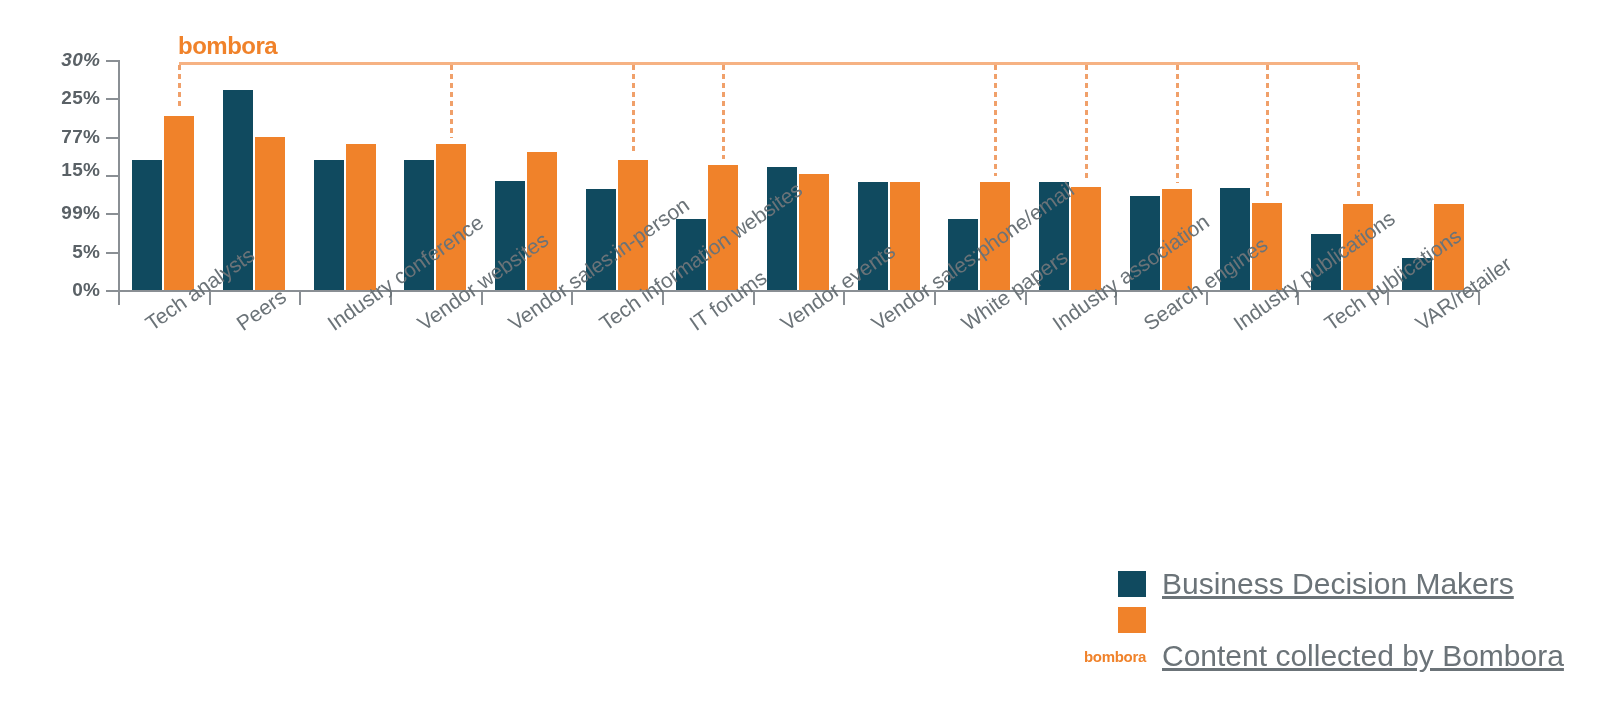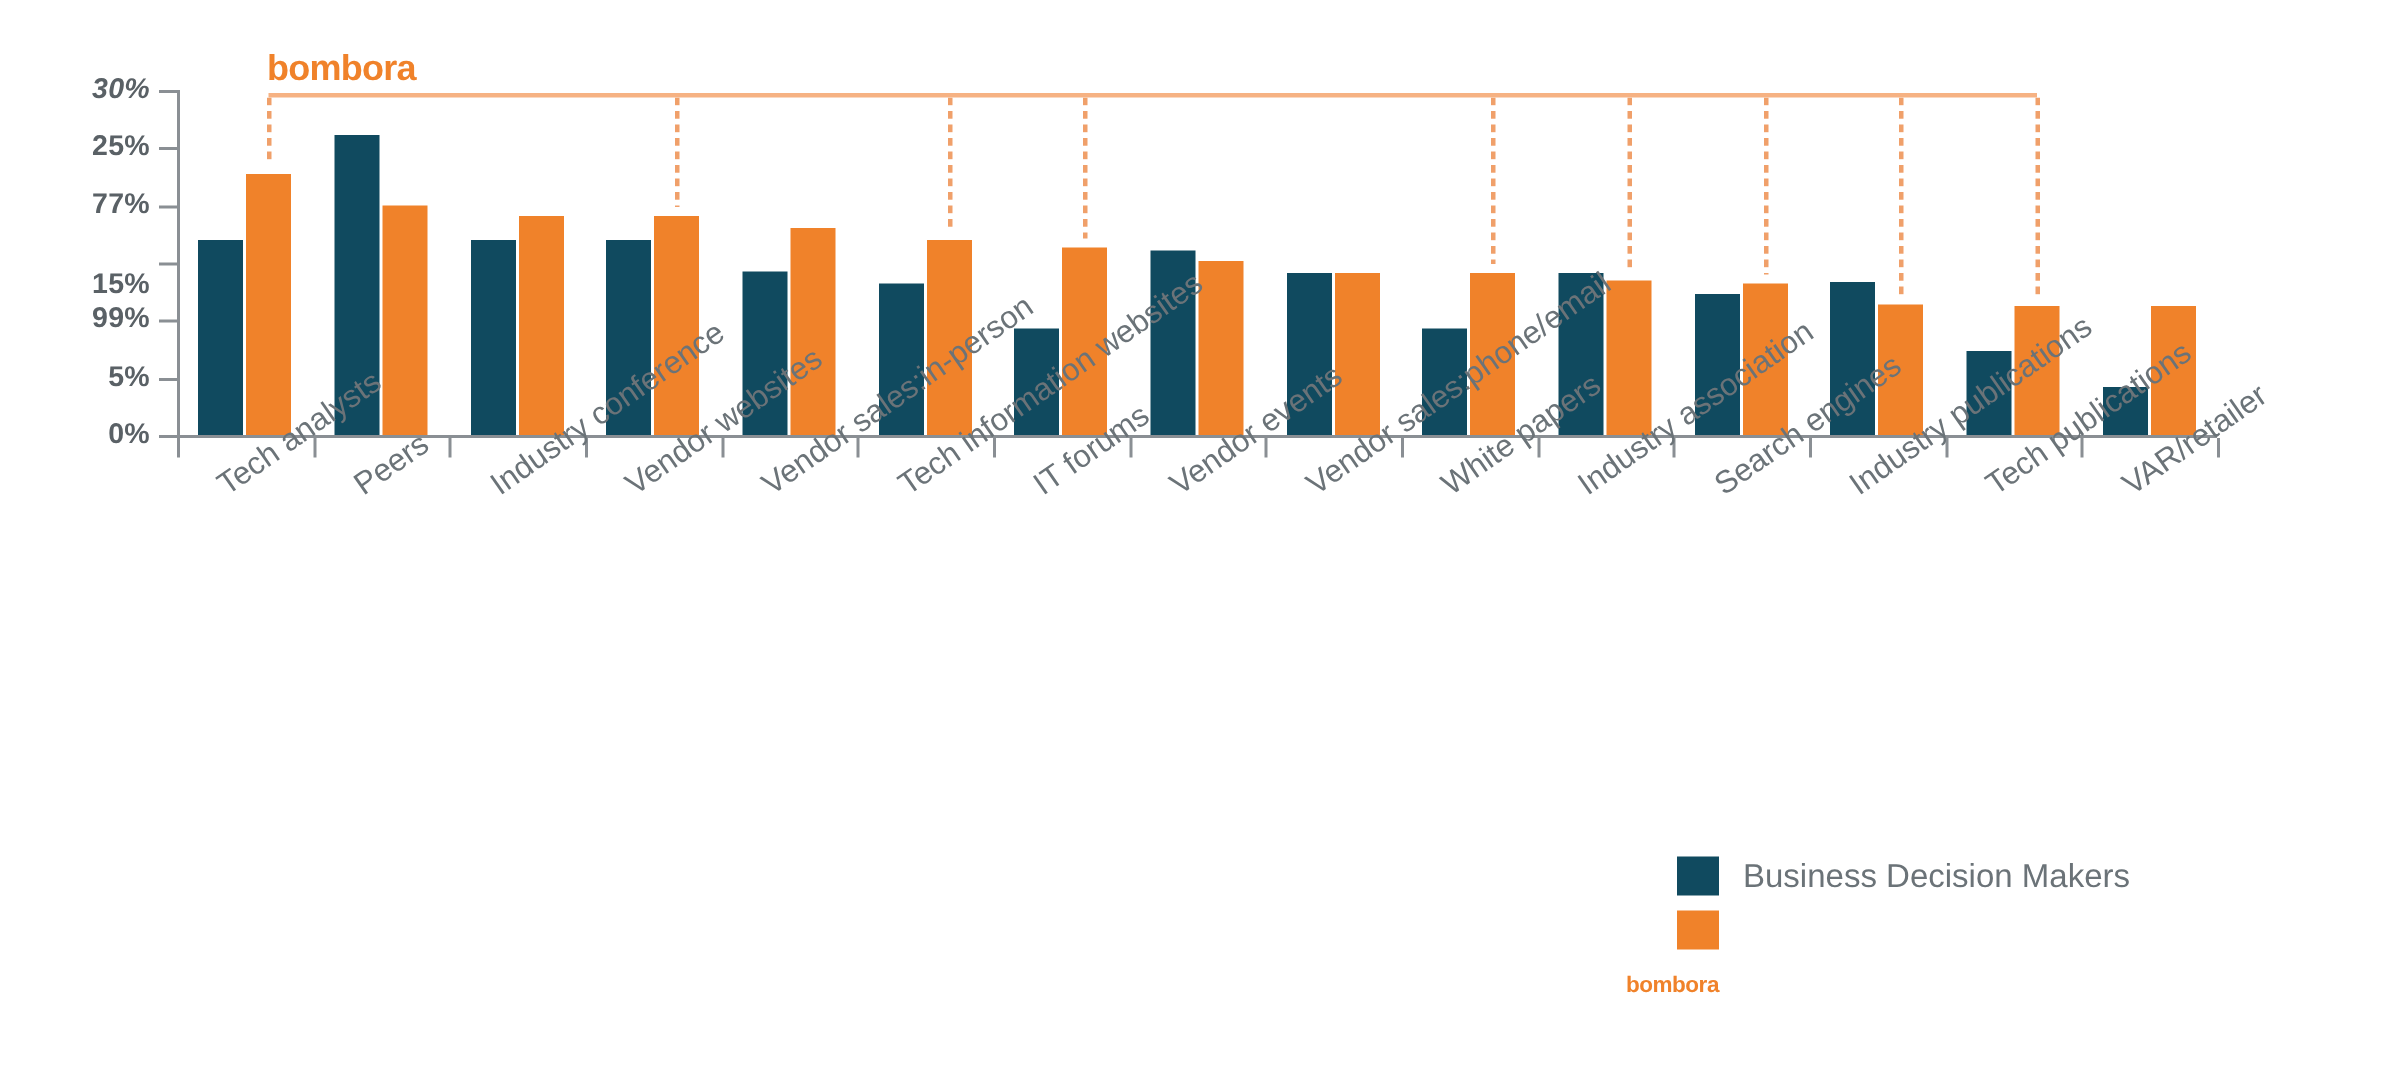--- a/index.html
+++ b/index.html
@@ -92,34 +92,34 @@
     width:28px;height:26px;flex:0 0 28px;margin-right:16px;
   }
   .swatch.navy{background:#104a5f;}
   .swatch.orange{background:#f0822a;}
   .legend-logo{
     width:28px;flex:0 0 86px;margin-right:16px;
     text-align:right;
     font-size:15px;font-weight:bold;color:#f0822a;letter-spacing:-0.3px;
   }
   .legend-text{
-    font-size:22px;color:#6b7378;white-space:nowrap;
+    font-size:30px;color:#6b7378;white-space:nowrap;text-decoration:underline;
   }
 </style>
 </head>
 <body>
 
 <div id="chart-root">
 
   <div class="yaxis"></div>
   <div class="ylabels" id="ylabels">
       <div class="ylabel" style="top: 0px; font-style: italic;">30%</div>
       <div class="ylabel" style="top: 38.3333px;">25%</div>
       <div class="ylabel" style="top: 76.6667px;">77%</div>
-      <div class="ylabel" style="top: 130px;">15%</div>
+      <div class="ylabel" style="top: 110px;">15%</div>
       <div class="ylabel" style="top: 153.333px;">99%</div>
       <div class="ylabel" style="top: 191.667px;">5%</div>
       <div class="ylabel" style="top: 230px;">0%</div>
     </div>
   <div id="yticks">
       <div class="ytick" style="top: 60px;"></div>
       <div class="ytick" style="top: 98.3333px;"></div>
       <div class="ytick" style="top: 136.667px;"></div>
       <div class="ytick" style="top: 175px;"></div>
       <div class="ytick" style="top: 213.333px;"></div>
@@ -247,16 +247,17 @@
         <div style="flex: 0 0 58px;"></div>
         <div class="swatch navy"></div>
         <div class="legend-text">Business Decision Makers</div>
       </div>
       <div class="legend-row">
         <div style="flex: 0 0 58px;"></div>
         <div class="swatch orange"></div>
       </div>
       <div class="legend-row">
         <div class="legend-logo">bombora</div>
+        <div class="legend-text">Content collected by Bombora</div>
       </div>
     </div>
 
 </div>
 
 </body></html>

